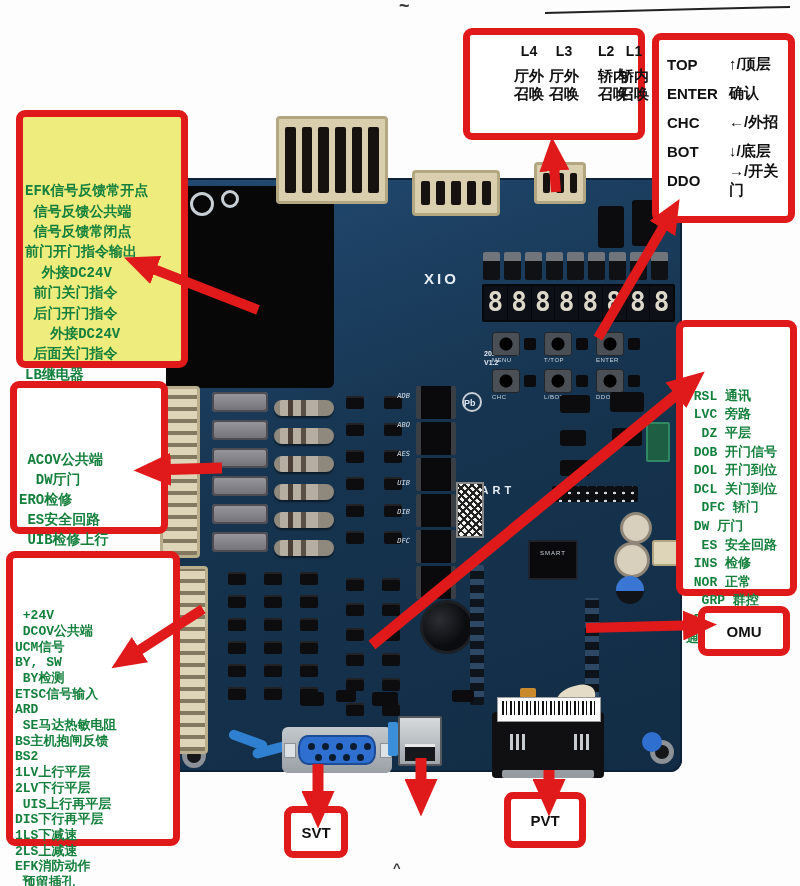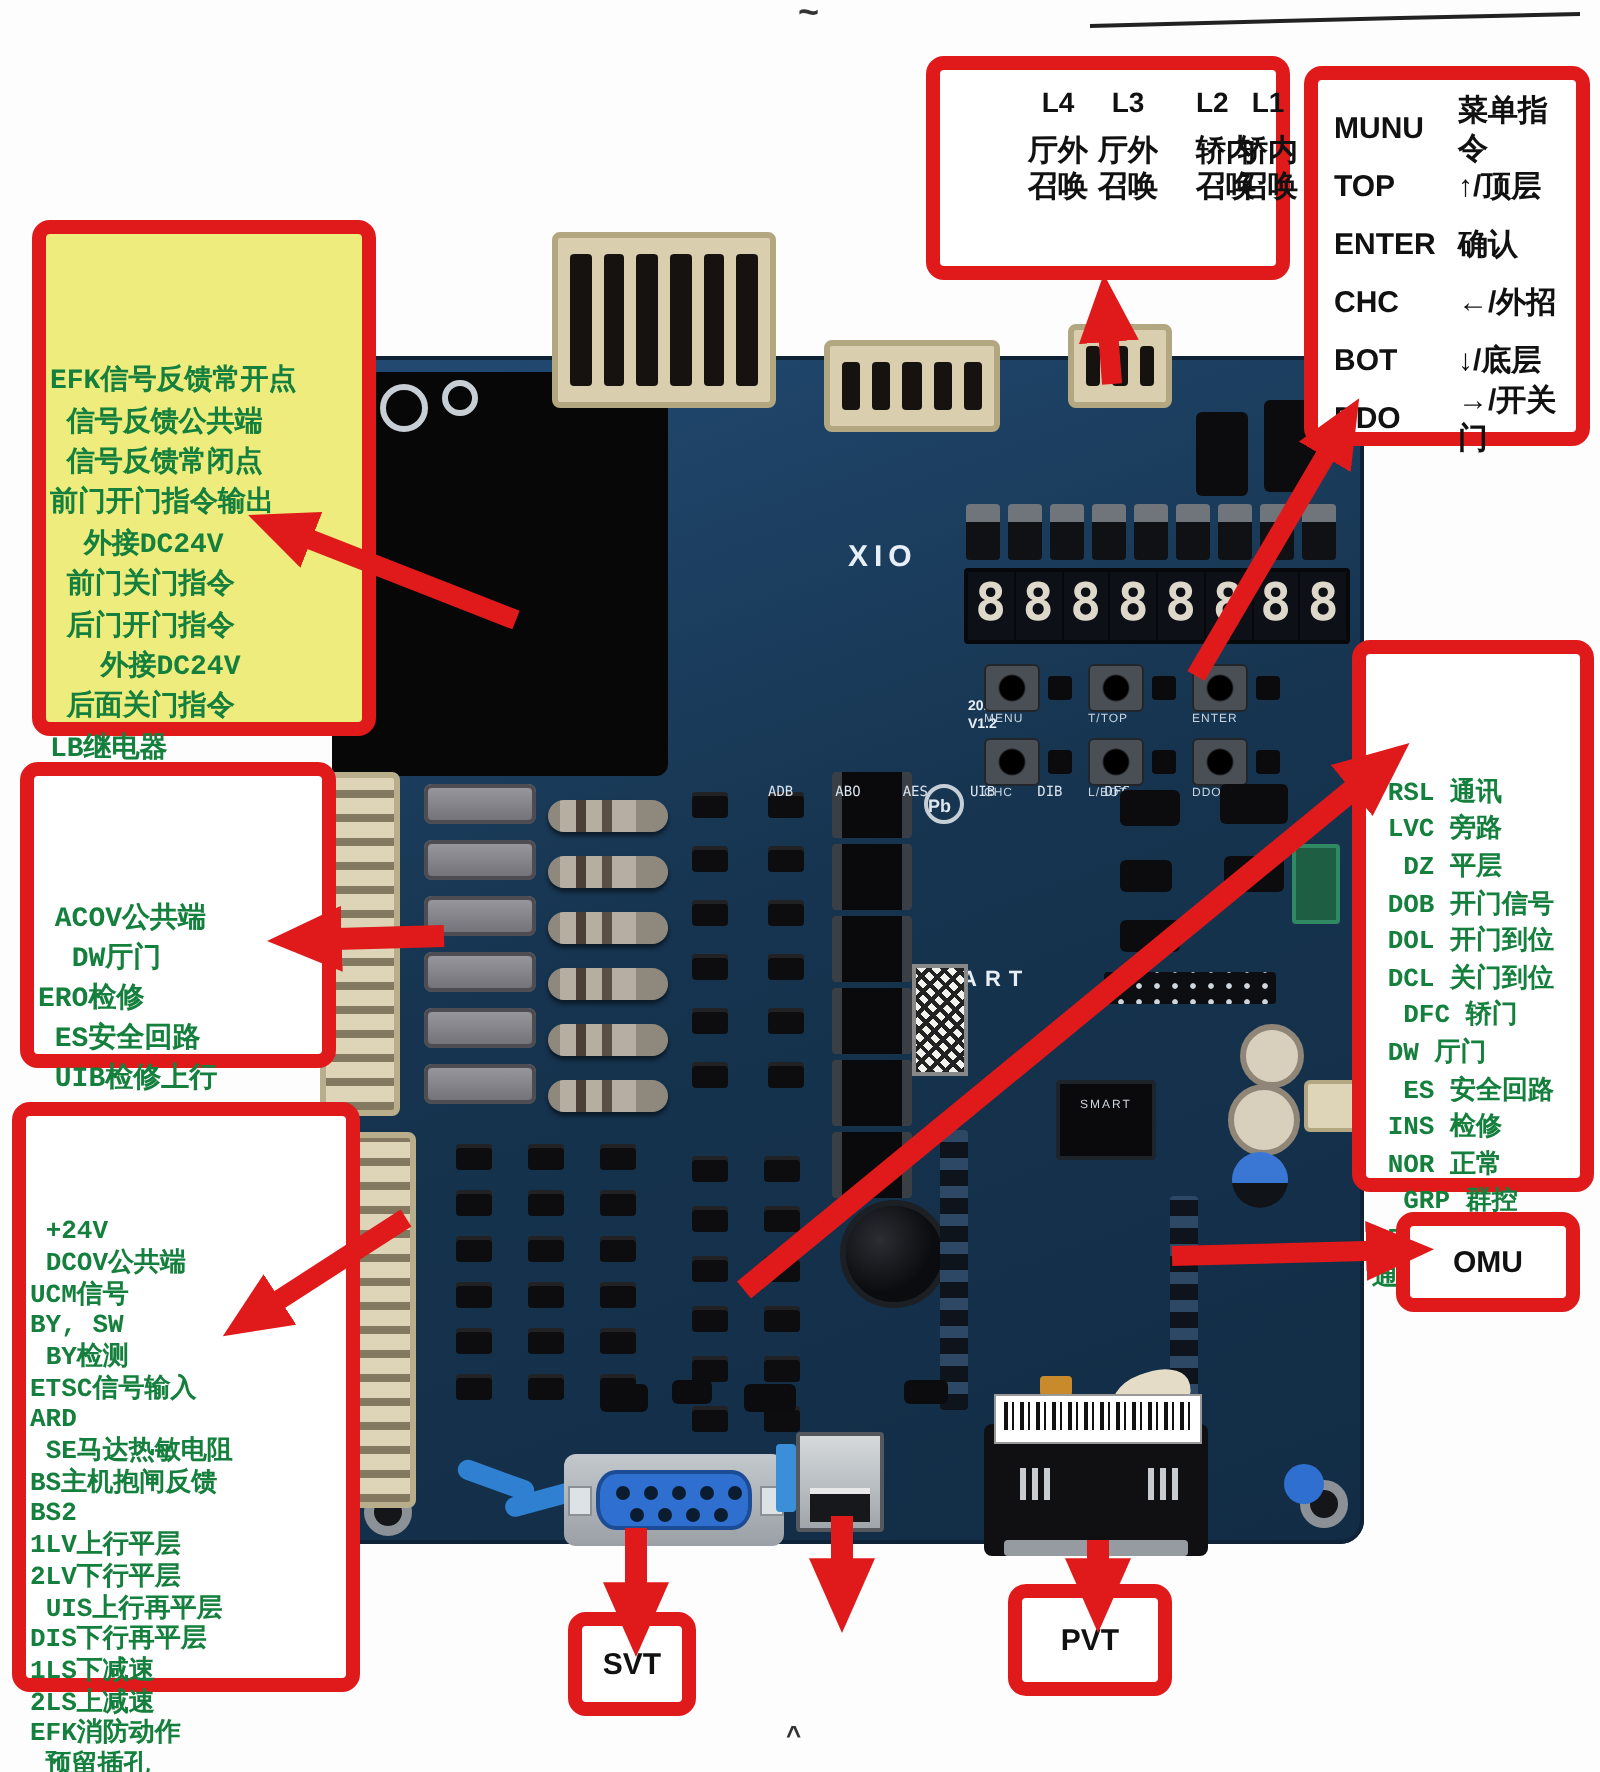--- a/index.html
+++ b/index.html
@@ -39,21 +39,21 @@
   .lconn{position:absolute;background:#ded5b8;border:3px solid #b9ae8c;border-radius:4px;box-sizing:border-box;
          background-image:repeating-linear-gradient(0deg,rgba(40,30,10,.5) 0 4px,transparent 4px 12px);}
   .fusecol{position:absolute;display:flex;flex-direction:column;gap:8px;}
   .fusecol .rep{width:56px;height:20px;background:linear-gradient(#9a9aa0,#6f6f75);border-radius:4px;box-shadow:inset 0 0 0 2px #4c4c52;}
   .rescol{position:absolute;display:flex;flex-direction:column;gap:12px;}
   .rescol .rep{width:60px;height:16px;border-radius:8px;background:linear-gradient(90deg,#8f887c 0 6px,#b6aea1 6px 14px,#4a4038 14px 19px,#b6aea1 19px 27px,#5a4f45 27px 32px,#b6aea1 32px 44px,#8f887c 44px);box-shadow:0 2px 2px rgba(0,0,0,.5);}
   .tgrid{position:absolute;display:grid;}
   .tgrid .rep{width:18px;height:13px;background:#0d0d10;border-radius:2px;box-shadow:inset 0 2px 0 rgba(255,255,255,.09);}
   .dipcol{position:absolute;display:flex;flex-direction:column;gap:3px;}
   .dipcol .rep{width:30px;height:33px;background:#0a0a0d;border-left:5px solid #3a3f46;border-right:5px solid #3a3f46;border-radius:2px;}
-  .iolabels{position:absolute;display:flex;flex-direction:row;gap:21px;font-family:"DejaVu Sans Mono",monospace;font-size:7px;color:#d7e2ec;width:26px;text-align:right;}
+  .iolabels{position:absolute;display:flex;flex-direction:column;gap:21px;font-family:"DejaVu Sans Mono",monospace;font-size:7px;color:#d7e2ec;width:26px;text-align:right;font-style:italic;}
   .relayrow{position:absolute;display:flex;gap:4px;}
   .relayrow .rep{width:17px;height:28px;background:linear-gradient(#70757b 0 9px,#101114 9px);border-radius:2px;}
   .display{position:absolute;background:#06080c;border-radius:2px;display:flex;gap:1px;padding:2px;box-sizing:border-box;}
   .digit{flex:1;text-align:center;background:#0d1016;color:#ddd8ca;font-family:"DejaVu Sans Mono",monospace;font-size:26px;line-height:32px;font-weight:bold;}
   .keypad{position:absolute;display:grid;grid-template-columns:repeat(3,48px);column-gap:4px;row-gap:6px;}
   .key{display:flex;flex-direction:column;align-items:flex-start;}
   .keytop{display:flex;gap:4px;align-items:center;}
   .keycap{display:block;width:26px;height:22px;border-radius:3px;background:radial-gradient(circle at 50% 50%,#000 0 6px,#4a4f56 7px);border:1px solid #22262b;}
   .sidechip{display:block;width:12px;height:12px;background:#0b0b0e;border-radius:2px;}
   .keylabel{font-size:6px;color:#c9d4de;margin-top:1px;letter-spacing:.5px;}
@@ -359,24 +359,20 @@
       <span class="vcol">厅外召唤</span>
       <span class="vcol">厅外召唤</span>
       <span class="vcol c3">轿内召唤</span>
       <span class="vcol">轿内召唤</span>
     </div>
   </div>
 
   <div class="rbox" style="left:652px;top:33px;width:143px;height:190px;z-index:10;">
     <div class="menurows">
 
-        <div class="menurow">
-          <span class="menukey">MUNU</span>
-          <span class="menuval">菜单指令</span>
-        </div>
 
         <div class="menurow">
           <span class="menukey">TOP</span>
           <span class="menuval">↑/顶层</span>
         </div>
 
         <div class="menurow">
           <span class="menukey">ENTER</span>
           <span class="menuval">确认</span>
         </div>

